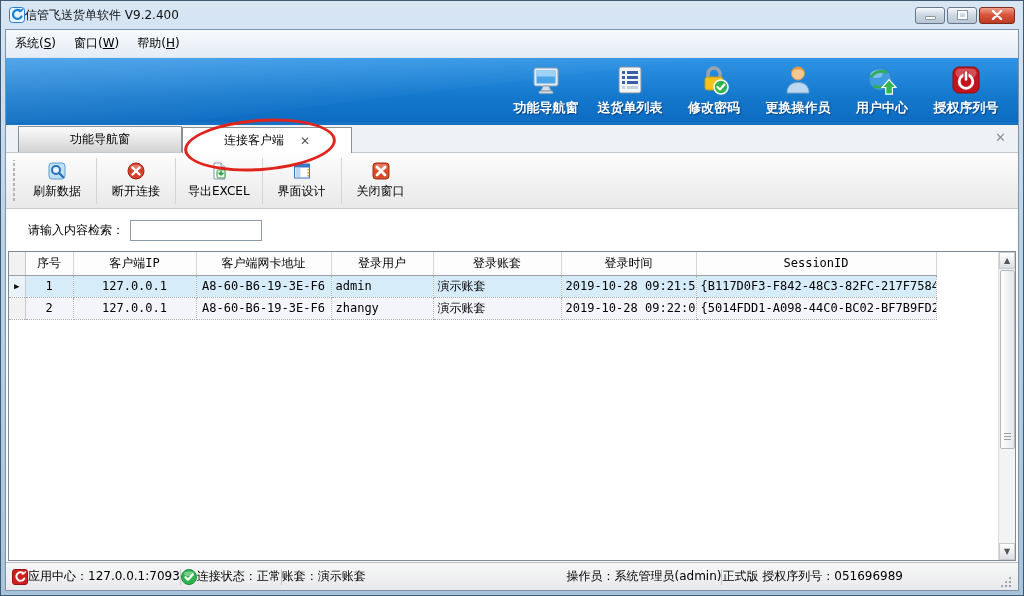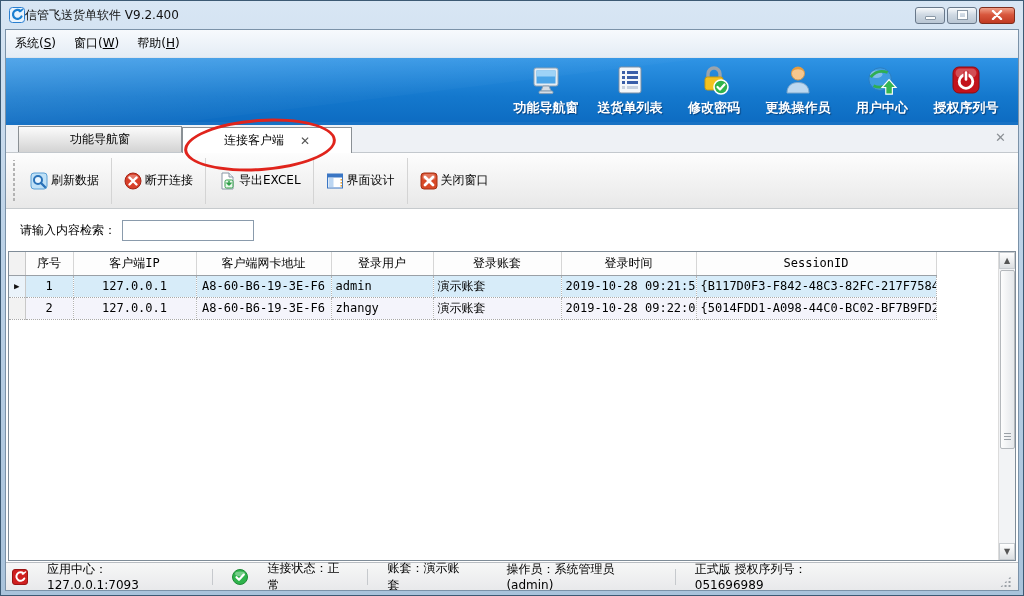--- a/index.html
+++ b/index.html
@@ -56,27 +56,27 @@
   .strip-close{ position:absolute; right:12px; top:5px; color:#8a8f94; font-size:13px; cursor:pointer; }
   .annotation{ position:absolute; left:178px; top:-6px; width:152px; height:52px;
     border:3px solid #e0241c; border-radius:50%; transform:rotate(-4deg); pointer-events:none; z-index:10; }
 
   
   .toolbar{ height:57px; flex:0 0 auto; background:linear-gradient(180deg,#fdfdfd,#e8e8e8);
     border-top:1px solid #c3c8cd; border-bottom:1px solid #c6cacd;
     display:flex; align-items:center; padding-left:5px; }
   .grip{ width:6px; height:42px; margin-right:5px;
     background-image:radial-gradient(#b3b3b3 1px, transparent 1.3px); background-size:4px 5px; background-position:1px 2px; }
-  .tool-btn{ min-width:70px; height:48px; padding:0 8px; display:flex; flex-direction:row;
+  .tool-btn{ min-width:70px; height:48px; padding:0 8px; display:flex; flex-direction:column;
     align-items:center; justify-content:center; gap:3px; cursor:pointer; font-size:12px; }
   .tool-btn svg{ width:18px; height:18px; }
   .tool-sep{ width:1px; height:46px; background:#d4d4d4; margin:0 4px; }
 
   
-  .searchrow{ height:42px; flex:0 0 auto; background:#fff; display:flex; align-items:center; padding-left:14px; gap:6px; }
+  .searchrow{ height:42px; flex:0 0 auto; background:#fff; display:flex; align-items:center; padding-left:22px; gap:6px; }
   .search-input{ width:132px; height:21px; border:1px solid #8a9bac; outline:none; padding:0 3px; font-size:12px; }
 
   
   .tablewrap{ flex:1; margin:0 2px 1px; border:1px solid #7f8c98; background:#fff; position:relative; overflow:hidden; }
   table{ border-collapse:collapse; table-layout:fixed; width:927px;
     font-family:"DejaVu Sans Mono","DejaVu Sans",monospace; font-size:12px; }
   col.c-sel{width:16px} col.c-seq{width:48px} col.c-ip{width:123px} col.c-mac{width:135px}
   col.c-user{width:102px} col.c-acct{width:128px} col.c-time{width:135px} col.c-sid{width:240px}
   th{ height:23px; font-weight:normal; background:#fdfdfd; border-right:1px solid #d6d6d6;
     border-bottom:1px solid #9aa0a6; text-align:center; white-space:nowrap; overflow:hidden; }
@@ -95,21 +95,21 @@
   .varrow{ height:17px; display:flex; align-items:center; justify-content:center;
     background:linear-gradient(180deg,#fefefe,#dcdfe2); border:1px solid #c8ccd0; font-size:8px; color:#555; cursor:pointer; }
   .vthumb{ margin:1px 0 0 0; height:58%; width:15px; align-self:center;
     background:linear-gradient(90deg,#fdfdfd,#e4e7ea); border:1px solid #b4b8bc; border-radius:2px; position:relative; cursor:grab; }
   .vthumb::after{ content:""; position:absolute; left:3px; right:3px; bottom:6px; height:9px;
     background:repeating-linear-gradient(180deg,#9aa0a6 0 1px, transparent 1px 3px); }
   .vspace{ flex:1; }
 
   
   .statusbar{ height:28px; flex:0 0 auto; background:linear-gradient(180deg,#f7f7f7,#e8e9eb);
-    border-top:1px solid #b9bdc2; display:flex; align-items:center; padding:0 6px; gap:19px; font-size:12px; }
+    border-top:1px solid #b9bdc2; display:flex; align-items:center; padding:0 6px; gap:0; font-size:12px; }
   .sicon{ width:16px; height:16px; flex:0 0 auto; }
   .sdiv{ width:1px; height:16px; background:#c6c9cd; }
   .sspacer{ flex:1; }
   .sgap{ width:96px; }
   .sizegrip{ width:13px; height:13px; align-self:flex-end; margin-bottom:2px; cursor:nwse-resize;
     background-image:
       radial-gradient(#9aa0a6 1px, transparent 1.2px);
     background-size:4px 4px; background-position:right bottom;
     clip-path:polygon(100% 0, 100% 100%, 0 100%); }
 </style>

